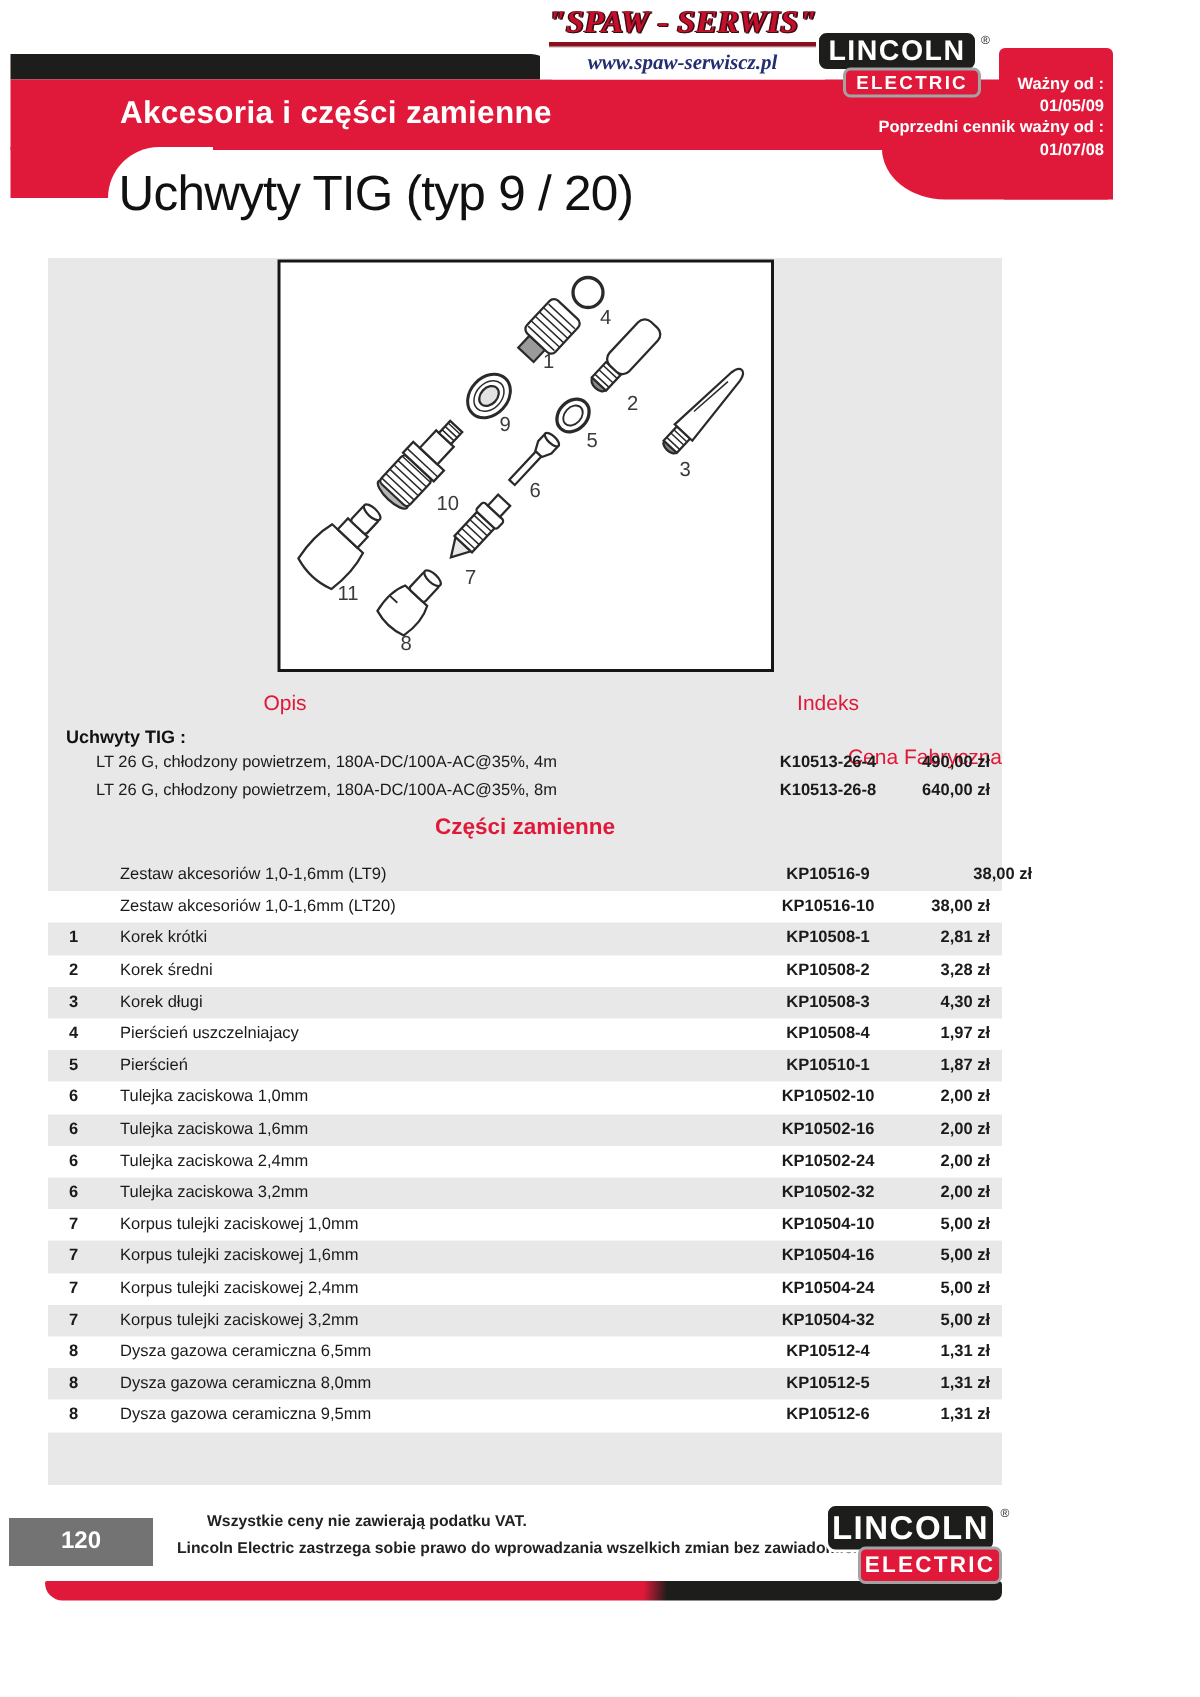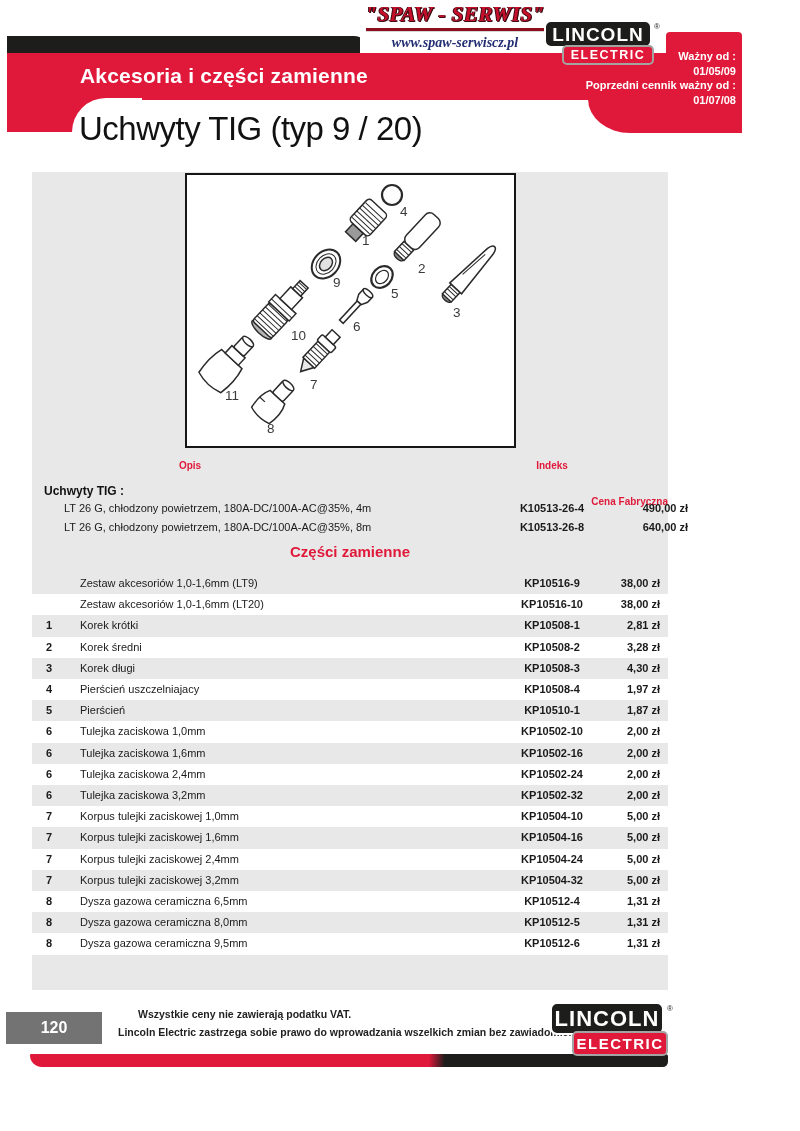--- a/index.html
+++ b/index.html
@@ -33,26 +33,26 @@
   .linc-red{background:#e0193a;color:#fff;font-weight:bold;text-align:center;
             border:2px solid #a3a3a3;border-radius:5px;line-height:1;display:flex;align-items:center;justify-content:center;
             letter-spacing:1.5px;}
   .reg{font-size:8px;color:#1d1d1b;}
 
   
   .panel{left:32px;top:172px;width:636px;height:818px;background:#e8e8e8;}
   .diagram-box{left:185px;top:173px;width:327px;height:271px;background:#fff;border:2px solid #161616;}
 
   
-  .col-red{color:#e0193a;font-weight:bold;font-size:10px;}
+  .col-red{color:#e0193a;font-weight:normal;font-size:14px;}
   .hdr-opis{left:62px;top:460px;width:256px;text-align:center;}
   .hdr-indeks{left:462px;top:460px;width:180px;text-align:center;}
   .hdr-cena{left:560px;top:460px;width:108px;text-align:right;margin-top:36px;}
   .sec1{left:44px;top:484px;font-weight:bold;font-size:12px;color:#111;}
-  .trow{left:32px;width:636px;height:18px;font-size:11px;padding-left:28px;}
+  .trow{left:32px;width:636px;height:18px;font-size:11px;}
   .trow .d{position:absolute;left:32px;top:2px;}
   .trow .i{position:absolute;left:430px;top:2px;width:180px;text-align:center;font-weight:bold;}
   .trow .p{position:absolute;right:8px;top:2px;font-weight:bold;}
   .sec2{left:32px;top:543px;width:636px;text-align:center;color:#e0193a;font-weight:bold;font-size:15px;}
   .prow{position:absolute;left:32px;width:636px;height:21.2px;font-size:11px;}
   .prow.alt{background:#fff;}
   .prow .c-no{position:absolute;left:0;top:4px;width:34px;text-align:center;font-weight:bold;}
   .prow .c-desc{position:absolute;left:48px;top:4px;}
   .prow .c-idx{position:absolute;left:430px;top:4px;width:180px;text-align:center;font-weight:bold;}
   .prow .c-price{position:absolute;right:8px;top:4px;font-weight:bold;}
@@ -210,21 +210,21 @@
   </div>
   <div class="abs trow" style="top:519px;">
     <span class="d">LT 26 G, chłodzony powietrzem, 180A-DC/100A-AC@35%, 8m</span>
     <span class="i">K10513-26-8</span>
     <span class="p">640,00 zł</span>
   </div>
 
   <div class="abs sec2">Części zamienne</div>
 
   <div id="parts-rows">
-      <div class="prow" style="top: 573px;">
+      <div class="prow" style="top: 573px; padding-left: 28px;">
       <span class="c-no"></span>
       <span class="c-desc">Zestaw akcesoriów 1,0-1,6mm (LT9)</span>
       <span class="c-idx">KP10516-9</span>
       <span class="c-price">38,00 zł</span>
     </div>
       <div class="prow alt" style="top: 594.2px;">
       <span class="c-no"></span>
       <span class="c-desc">Zestaw akcesoriów 1,0-1,6mm (LT20)</span>
       <span class="c-idx">KP10516-10</span>
       <span class="c-price">38,00 zł</span>

